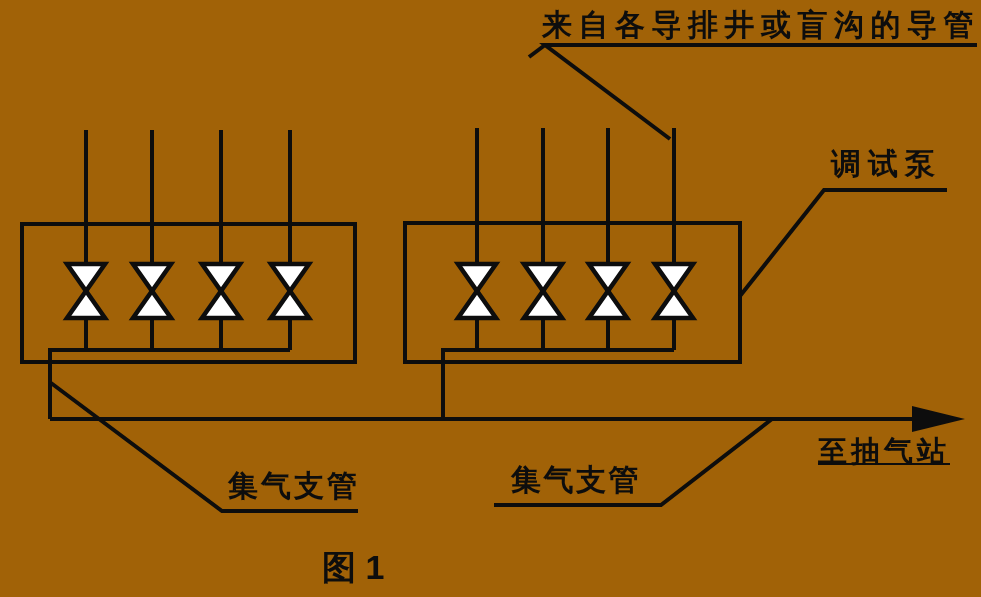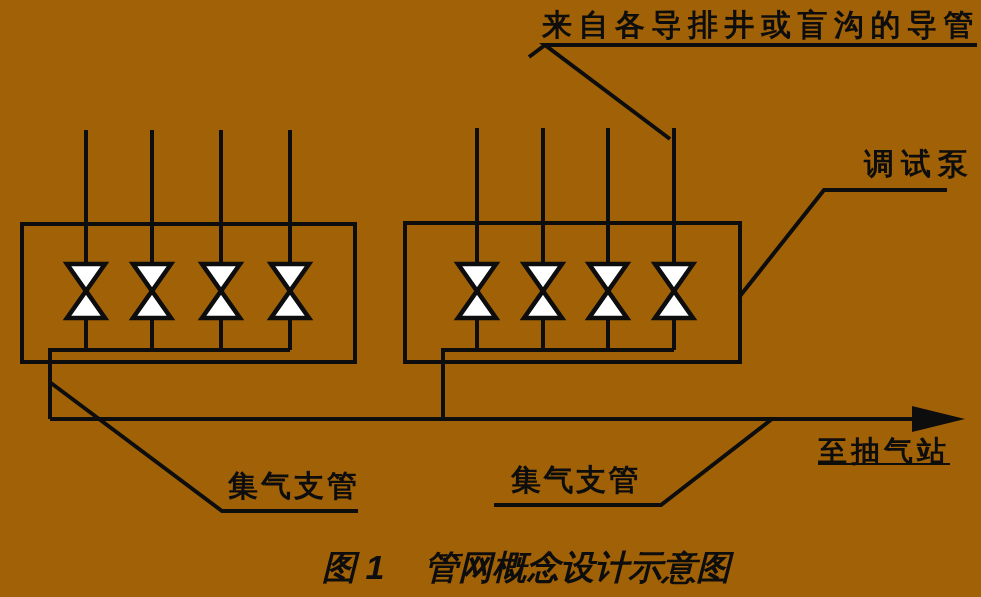--- a/index.html
+++ b/index.html
@@ -13,30 +13,29 @@
   }
   .stage svg{position:absolute;left:0;top:0;}
   .lbl{
     position:absolute;
     color:#0d0d0d;
     font-weight:700;
     white-space:nowrap;
     line-height:1.1;
   }
   .lbl-inlet{left:542px;top:8px;font-size:30px;letter-spacing:6.5px;}
-  .lbl-pump{left:864px;top:147px;font-size:30px;letter-spacing:7px;}
+  .lbl-pump{left:831px;top:147px;font-size:30px;letter-spacing:7px;}
   .lbl-branch-left{left:228px;top:469px;font-size:30px;letter-spacing:3px;}
   .lbl-branch-right{left:511px;top:463px;font-size:30px;letter-spacing:2.5px;}
   .lbl-outlet{left:818px;top:436px;font-size:29px;letter-spacing:4px;text-decoration:underline;}
   .caption{
     position:absolute;left:322px;top:545px;
-    display:flex;gap:40px;
+    display:flex;gap:52px;
     color:#0d0d0d;font-weight:700;font-size:34px;
     white-space:nowrap;
-    font-style:italic;
   }
   .ink{stroke:#0d0d0d;stroke-width:4;fill:none;}
   .valve{stroke:#0d0d0d;stroke-width:4.5;fill:#ffffff;stroke-linejoin:miter;}
   .solid{fill:#0d0d0d;stroke:none;}
 </style>
 </head>
 <body>
 
 <div class="stage">
 
@@ -120,16 +119,15 @@
   <div class="lbl lbl-pump">调试泵</div>
 
   <div class="lbl lbl-branch-left">集气支管</div>
 
   <div class="lbl lbl-branch-right">集气支管</div>
 
   <div class="lbl lbl-outlet">至抽气站</div>
 
   <div class="caption">
     <span>图 1</span>
-    <span>管网概念设计示意图</span>
   </div>
 
 </div>
 
 </body></html>

